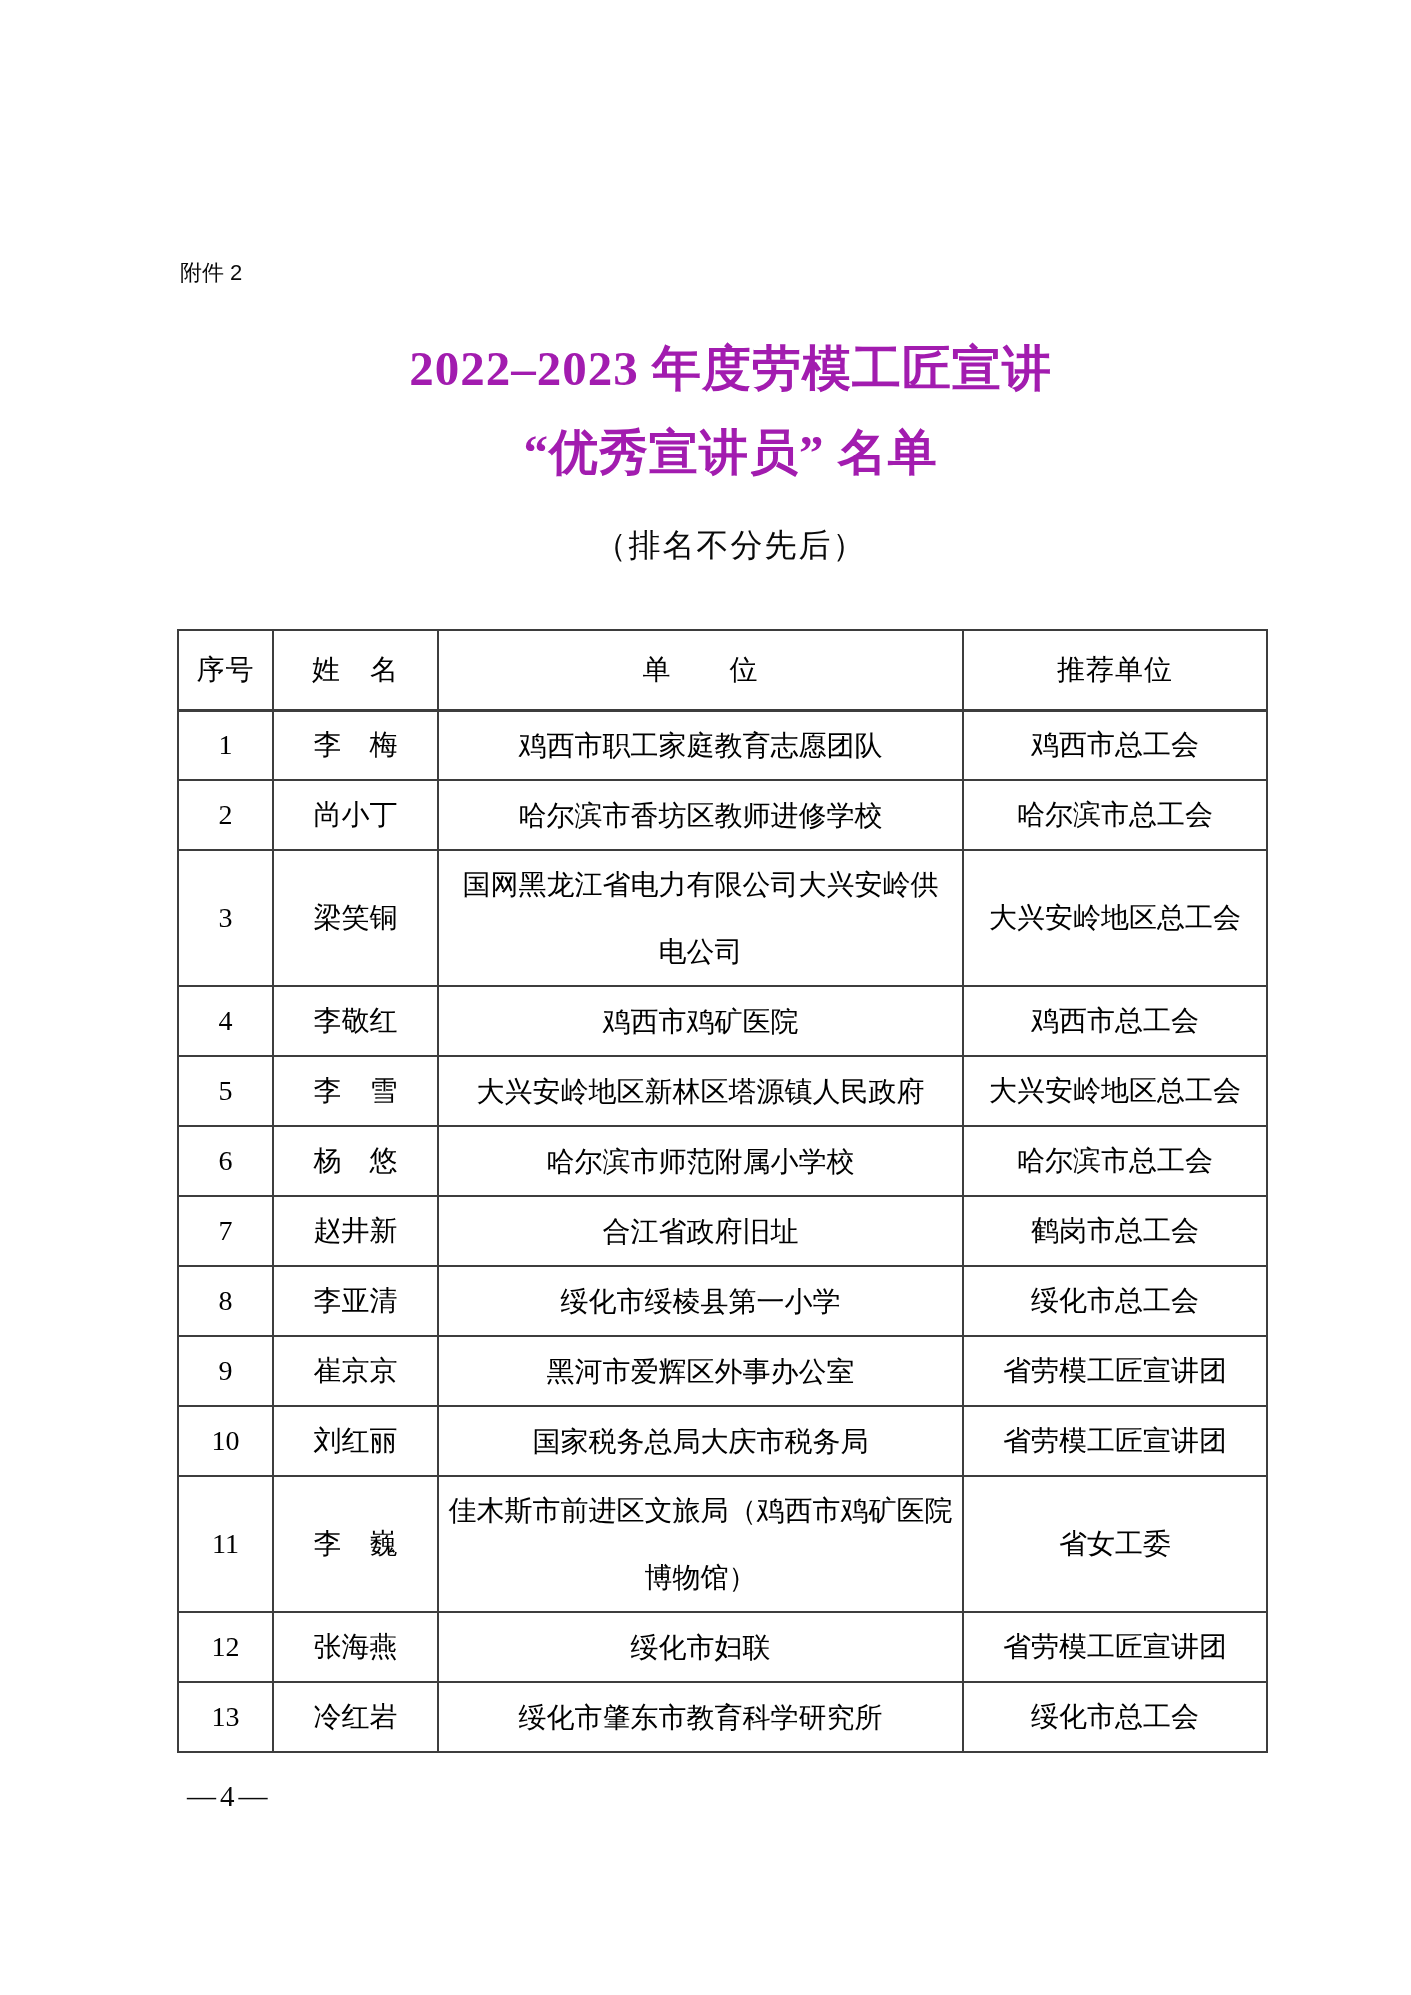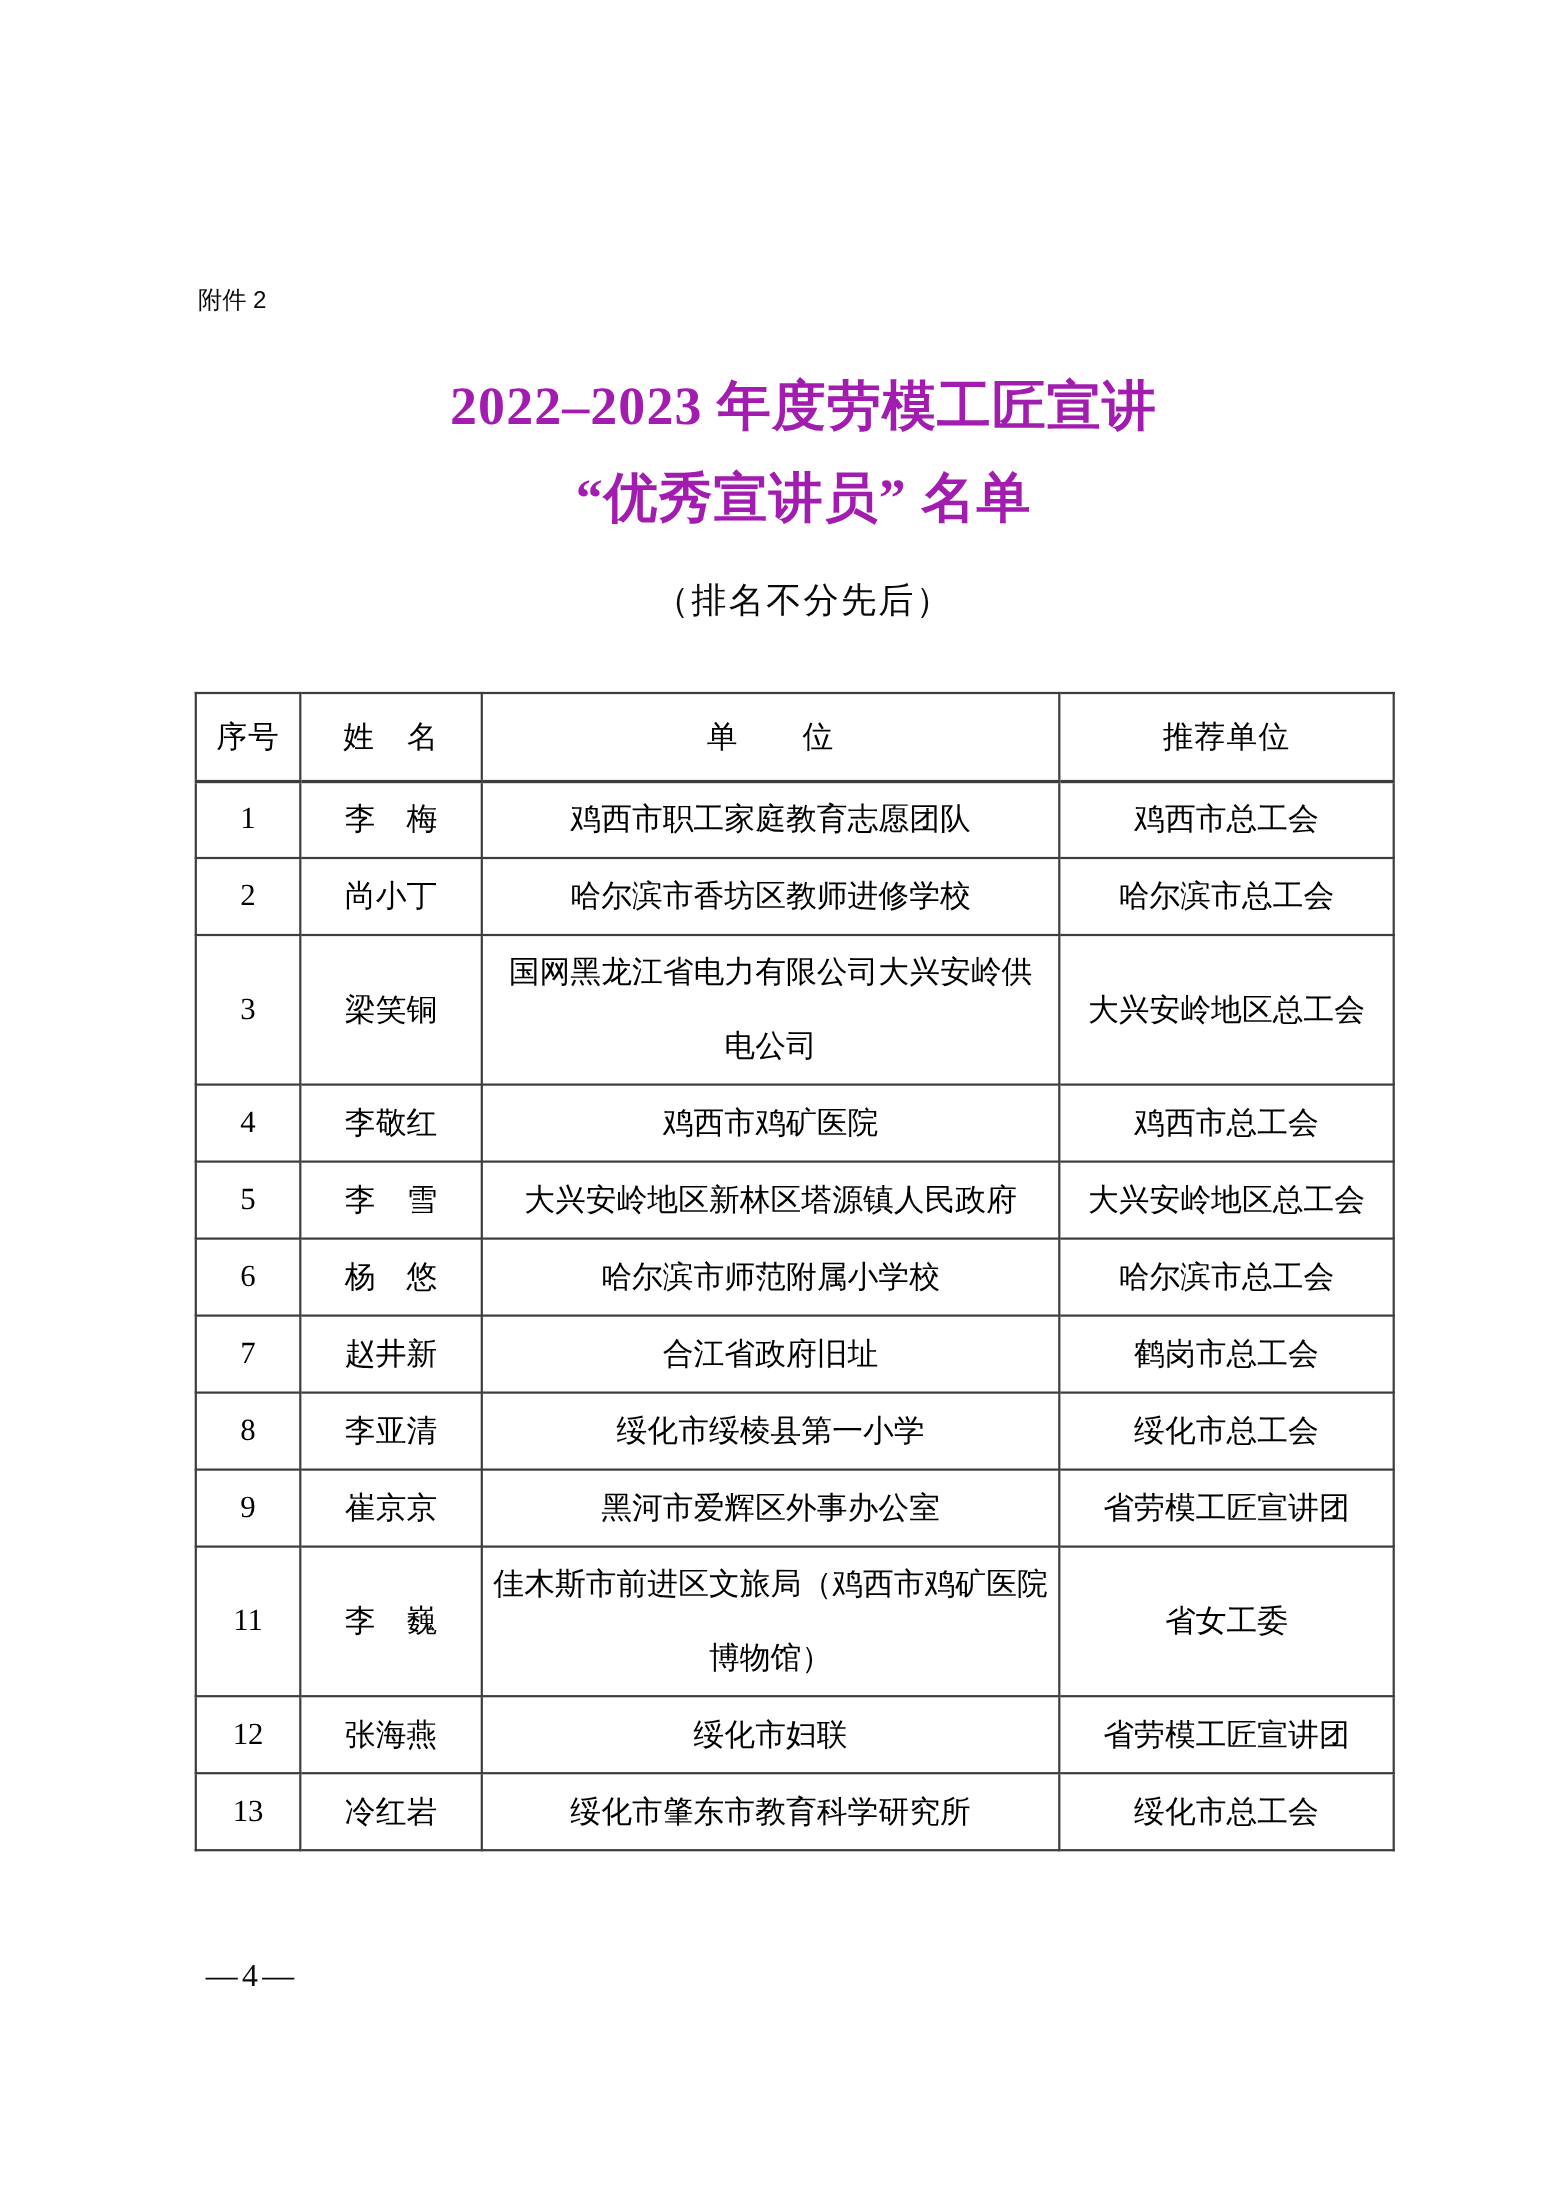--- a/index.html
+++ b/index.html
@@ -122,20 +122,26 @@
           <td class="cell-name">李亚清</td>
           <td class="cell-unit">绥化市绥棱县第一小学</td>
           <td class="cell-recommender">绥化市总工会</td>
         </tr>
         <tr>
           <td class="cell-no">9</td>
           <td class="cell-name">崔京京</td>
           <td class="cell-unit">黑河市爱辉区外事办公室</td>
           <td class="cell-recommender">省劳模工匠宣讲团</td>
         </tr>
+        <tr>
+          <td class="cell-no">10</td>
+          <td class="cell-name">刘红丽</td>
+          <td class="cell-unit">国家税务总局大庆市税务局</td>
+          <td class="cell-recommender">省劳模工匠宣讲团</td>
+        </tr>
         <tr class="tall">
           <td class="cell-no">11</td>
           <td class="cell-name">李　巍</td>
           <td class="cell-unit">佳木斯市前进区文旅局（鸡西市鸡矿医院
 博物馆）</td>
           <td class="cell-recommender">省女工委</td>
         </tr>
         <tr>
           <td class="cell-no">12</td>
           <td class="cell-name">张海燕</td>

